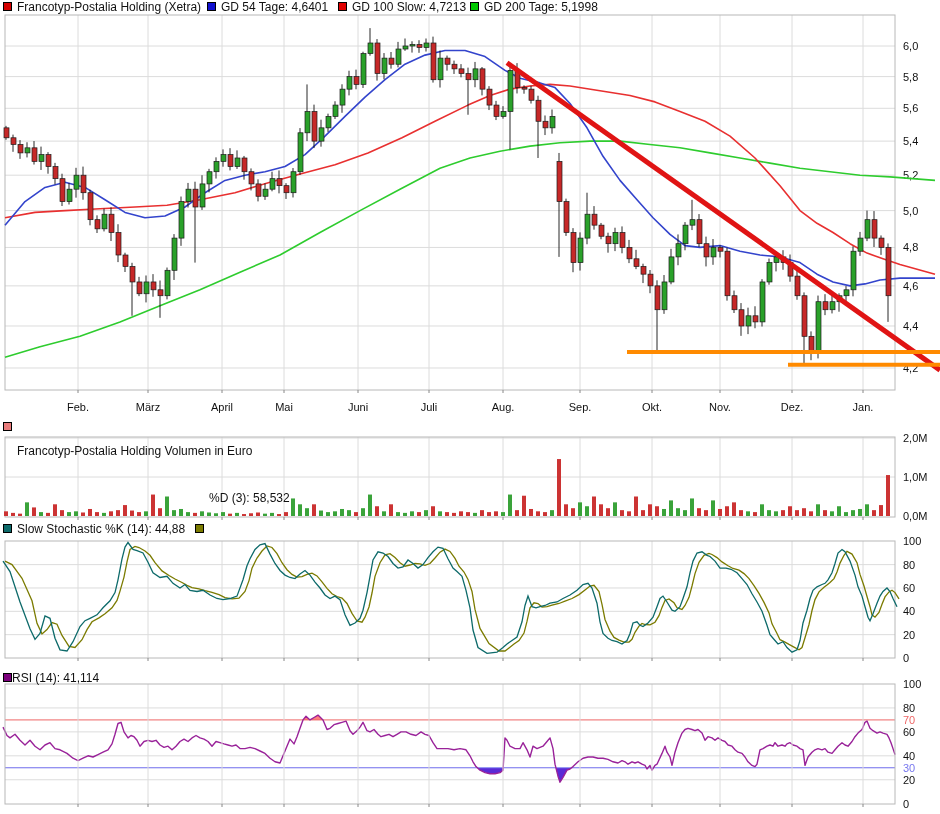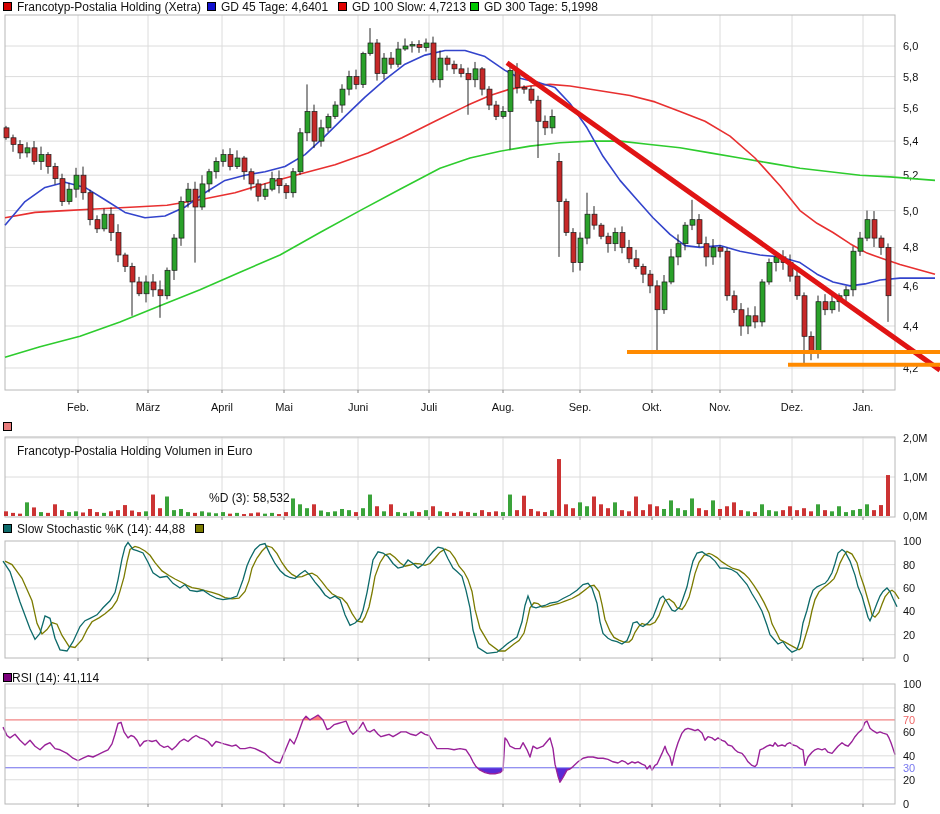--- a/index.html
+++ b/index.html
@@ -588,25 +588,25 @@
         <text x="903" y="771.79" fill="#7777ee" text-anchor="start" style="font:11px &quot;Liberation Sans&quot;, sans-serif">30</text>
         <text x="903" y="783.76" fill="#111" text-anchor="start" style="font:11px &quot;Liberation Sans&quot;, sans-serif">20</text>
         <text x="903" y="807.7" fill="#111" text-anchor="start" style="font:11px &quot;Liberation Sans&quot;, sans-serif">0</text>
       </g>
     </svg>
 
   <div>
     <span class="sq" style="left: 3px; top: 2px; background-color: rgb(212, 0, 0);"></span>
     <span class="legend-item" style="left:17px;top:1px">Francotyp-Postalia Holding (Xetra)</span>
     <span class="sq" style="left: 207px; top: 2px; background-color: rgb(16, 16, 208);"></span>
-    <span class="legend-item" style="left:221px;top:1px">GD 45 Tage: 4,6401</span>
+    <span class="legend-item" style="left:221px;top:1px">GD 54 Tage: 4,6401</span>
     <span class="sq" style="left: 338px; top: 2px; background-color: rgb(224, 0, 0);"></span>
     <span class="legend-item" style="left:352px;top:1px">GD 100 Slow: 4,7213</span>
     <span class="sq" style="left: 470px; top: 2px; background-color: rgb(0, 200, 0);"></span>
-    <span class="legend-item" style="left:484px;top:1px">GD 300 Tage: 5,1998</span>
+    <span class="legend-item" style="left:484px;top:1px">GD 200 Tage: 5,1998</span>
   </div>
 
   <div>
     <span class="sq" style="left: 3px; top: 422px; background-color: rgb(233, 124, 124);"></span>
     <span class="legend-item" style="left:17px;top:445px">Francotyp-Postalia Holding Volumen in Euro</span>
   </div>
 
   <div>
     <span class="sq" style="left: 3px; top: 524px; background-color: rgb(13, 106, 106);"></span>
     <span class="legend-item" style="left:17px;top:523px">Slow Stochastic %K (14): 44,88</span>

